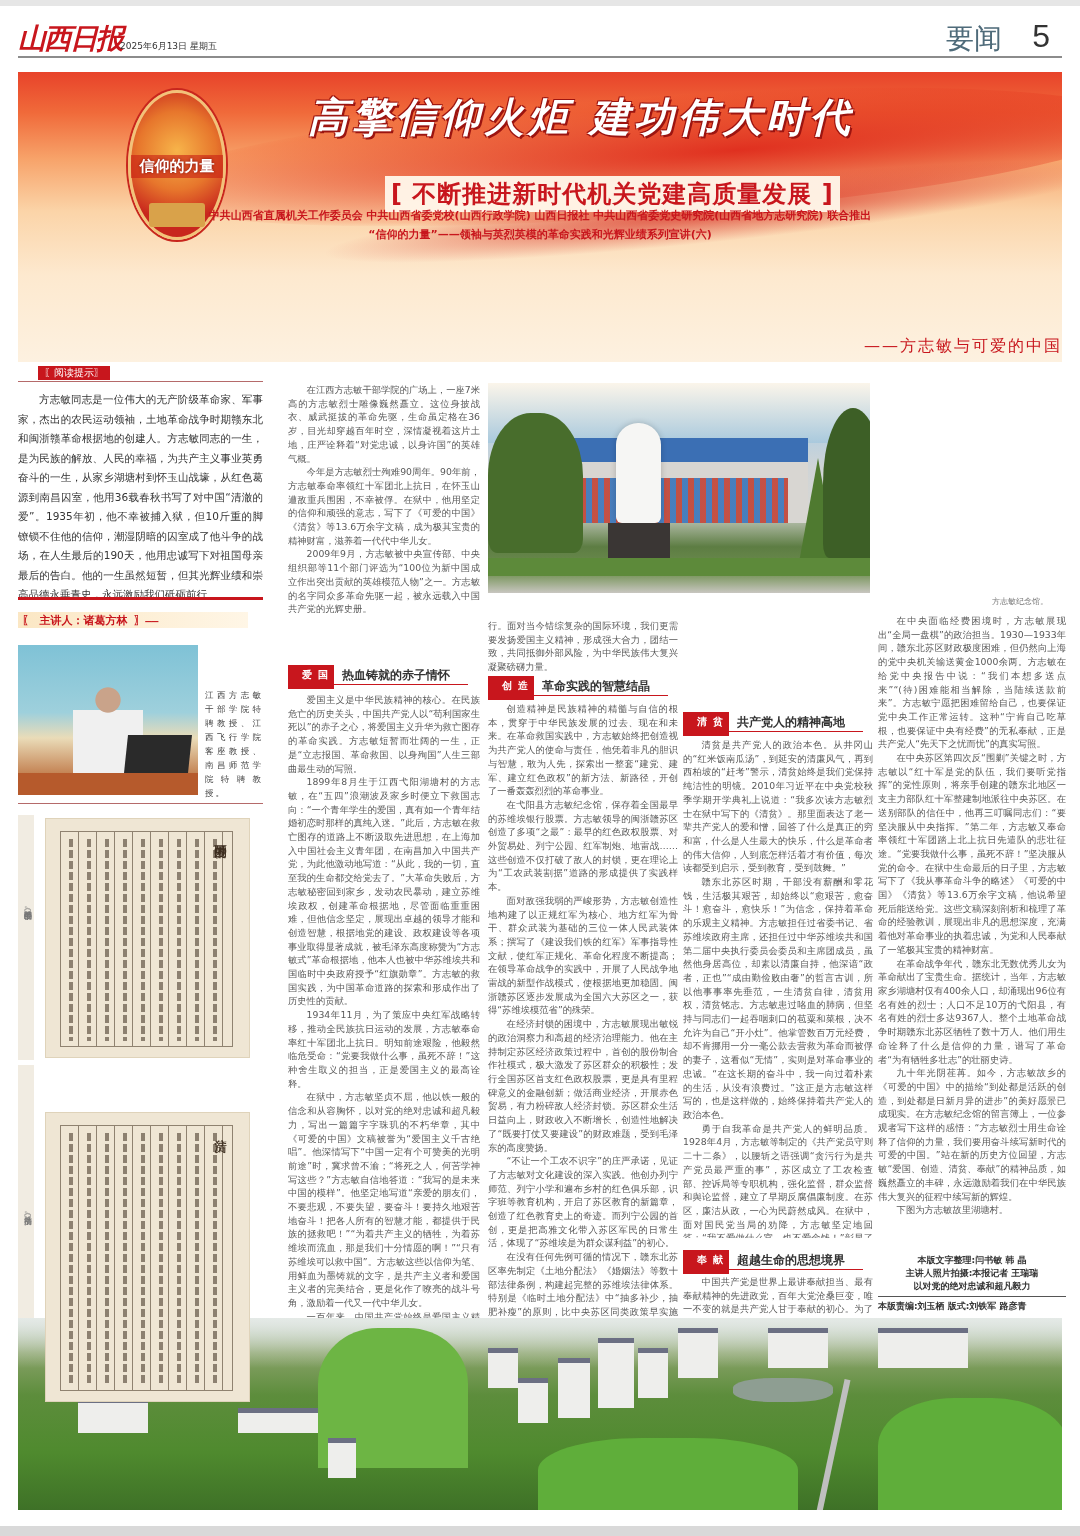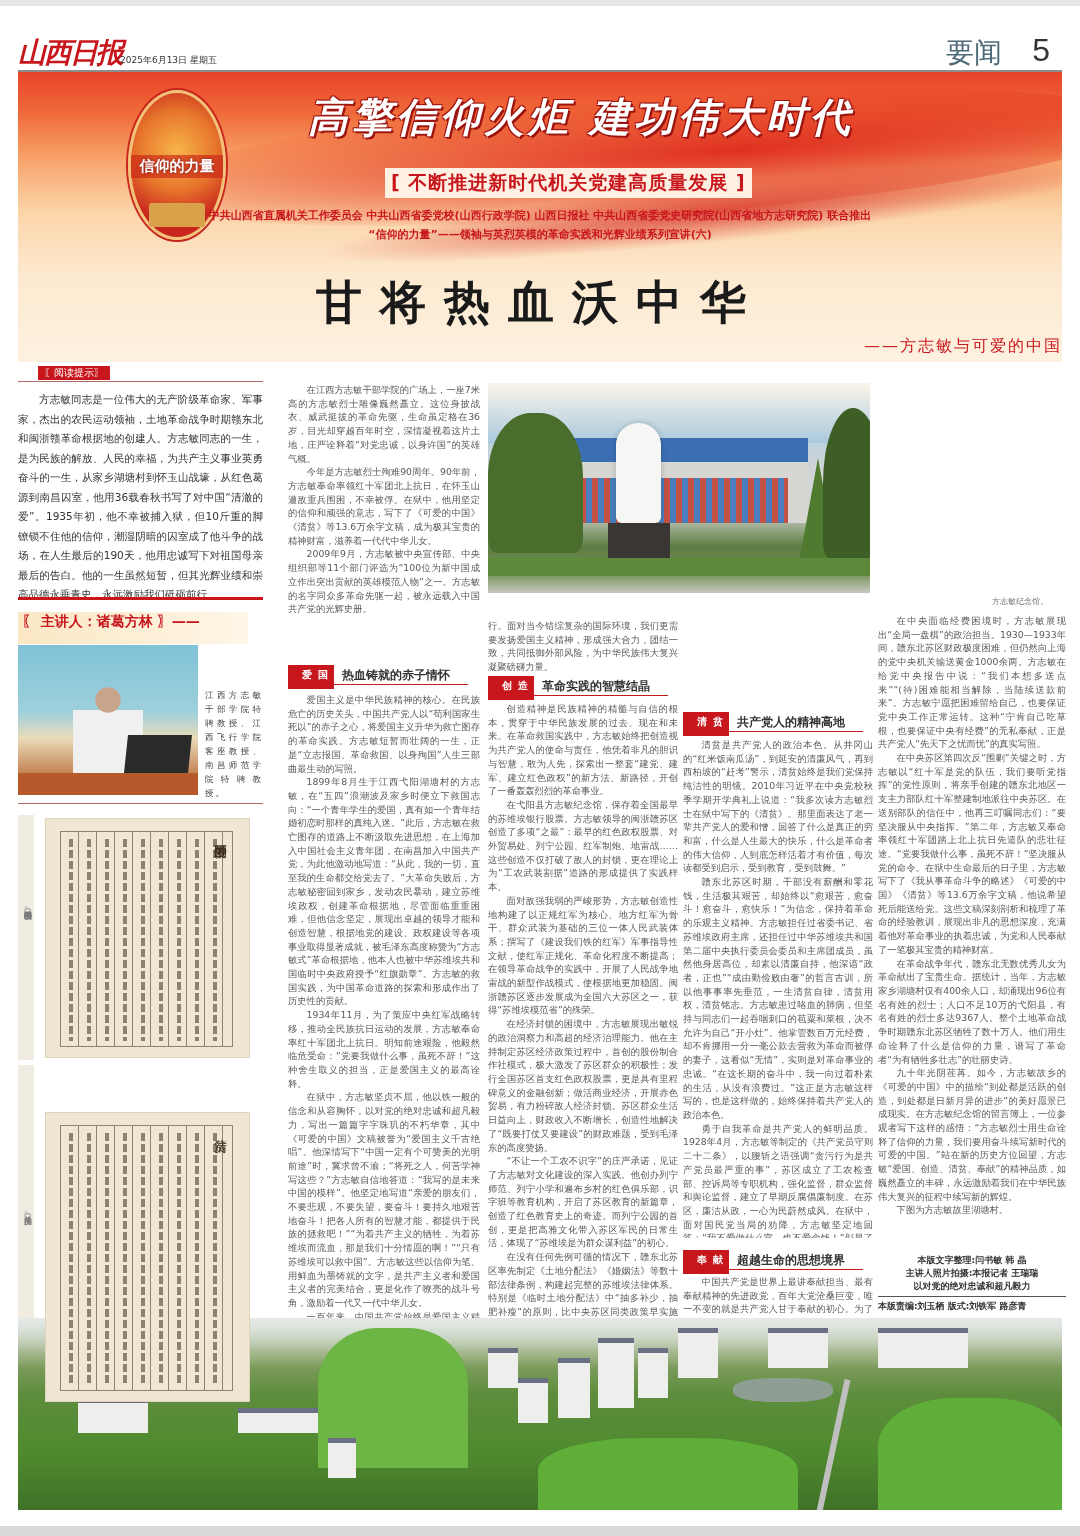--- a/index.html
+++ b/index.html
@@ -3,53 +3,53 @@
 <meta charset="utf-8">
 <style>
   * { box-sizing: border-box; margin: 0; padding: 0; }
   html, body { width: 1080px; height: 1536px; background: #ffffff; overflow: hidden; }
   body { font-family: "DejaVu Sans", "Liberation Sans", sans-serif; color: #3a3a3a; position: relative; }
 
   .top-gray { position: absolute; left: 0; top: 0; width: 1080px; height: 6px; background: #e6e6e6; }
   .bottom-gray { position: absolute; left: 0; top: 1526px; width: 1080px; height: 10px; background: #d9d9d9; }
 
   
-  .masthead { position: absolute; left: 18px; top: 32px; width: 1044px; height: 40px; border-bottom: 2px solid #8c8c8c; }
+  .masthead { position: absolute; left: 18px; top: 18px; width: 1044px; height: 40px; border-bottom: 2px solid #8c8c8c; }
   .logo { position: absolute; left: 0; top: 2px; font-family: "DejaVu Serif", serif; font-weight: bold; font-style: italic; font-size: 28px; color: #c8161d; letter-spacing: -2px; }
   .date { position: absolute; left: 102px; top: 22px; font-size: 9px; color: #333; }
   .section { position: absolute; right: 60px; top: 2px; font-family: "DejaVu Serif", serif; font-size: 28px; color: #4f6b7a; }
   .pagenum { position: absolute; right: 12px; top: 0; font-family: "Liberation Sans", sans-serif; font-size: 32px; color: #333; }
 
   
   .banner { position: absolute; left: 18px; top: 72px; width: 1044px; height: 290px;
     background: linear-gradient(180deg, #e8432a 0%, #f06a3a 14%, #f7a36a 30%, #fbd4a8 48%, #fde9cf 70%, #fdf1e0 100%); overflow: hidden; }
   .banner .swoosh1 { position: absolute; left: 120px; top: 25px; width: 1000px; height: 120px; border-radius: 50%;
     background: radial-gradient(ellipse at 60% 50%, rgba(220,30,20,0.85), rgba(240,90,50,0.2) 70%, transparent 75%); transform: rotate(-4deg); }
   .banner .swoosh2 { position: absolute; left: 300px; top: 110px; width: 800px; height: 60px; border-radius: 50%;
     background: radial-gradient(ellipse, rgba(210,25,20,0.7), transparent 70%); transform: rotate(-6deg); }
   .emblem { position: absolute; left: 110px; top: 18px; width: 98px; height: 150px; border-radius: 50%;
     background: radial-gradient(circle at 50% 40%, #f7b44a 0%, #e7762c 40%, #c8261d 72%);
     border: 3px solid #f2c27a; box-shadow: 0 0 0 2px #c8261d; }
   .emblem-text { position: absolute; left: 0; top: 62px; width: 100%; text-align: center; font-size: 15px; font-weight: bold; color: #fff;
     text-shadow: 0 0 3px #7a0d0d; background: rgba(200,30,20,0.6); padding: 2px 0; }
   .emblem-bottom { position: absolute; left: 18px; top: 110px; width: 56px; height: 24px; background: #d9a24a; border-radius: 3px; }
   .slogan { position: absolute; left: 290px; top: 18px; font-family: "DejaVu Serif", serif; font-style: italic; font-weight: bold; font-size: 40px; color: #ffffff;
     letter-spacing: 4px; text-shadow: 2px 2px 0 #9c1410, -1px -1px 0 #9c1410, 1px -1px 0 #9c1410, -1px 1px 0 #9c1410; }
-  .subtitle-box { position: absolute; left: 367px; top: 96px; padding: 2px 6px; background: rgba(255,248,235,0.95); font-size: 19px; font-weight: bold; color: #c8161d; letter-spacing: 1px; }
+  .subtitle-box { position: absolute; left: 367px; top: 104px; padding: 2px 6px; background: rgba(255,248,235,0.95); font-size: 24px; font-weight: bold; color: #c8161d; letter-spacing: 1px; }
   .orgs { position: absolute; left: 0; top: 136px; width: 1044px; text-align: center; font-size: 11px; font-weight: bold; color: #c8161d; }
   .series { position: absolute; left: 0; top: 155px; width: 1044px; text-align: center; font-size: 11px; font-weight: bold; color: #c8161d; }
   .main-title { position: absolute; left: 0; top: 200px; width: 1044px; text-align: center; font-family: "DejaVu Sans", sans-serif; font-weight: bold; font-size: 46px; color: #1a1a1a; letter-spacing: 18px; }
   .main-sub { position: absolute; left: 0; top: 264px; width: 1044px; text-align: right; font-family: "DejaVu Serif", serif; font-size: 16px; color: #c8161d; letter-spacing: 2px; }
 
   
   .tip-tab { position: absolute; left: 38px; top: 366px; height: 14px; padding: 0 6px; background: #c8161d; color: #fff; font-size: 10px; line-height: 14px; }
   .tip-rule { position: absolute; left: 18px; top: 381px; width: 245px; height: 1px; background: #b56a6a; }
   .tip-text { position: absolute; left: 18px; top: 390px; width: 245px; font-size: 10.5px; line-height: 19.5px; color: #333; text-align: justify; }
   .tip-bottom-rule { position: absolute; left: 18px; top: 597px; width: 245px; height: 3px; background: #c8161d; }
-  .speaker-bar { position: absolute; left: 18px; top: 612px; width: 230px; height: 32px; background: linear-gradient(90deg, #fbe7c4, #fff6e6); font-size: 14px; font-weight: bold; color: #c8161d; line-height: 18px; padding-left: 4px; }
+  .speaker-bar { position: absolute; left: 18px; top: 612px; width: 230px; height: 16px; background: linear-gradient(90deg, #fbe7c4, #fff6e6); font-size: 11px; font-weight: bold; color: #c8161d; line-height: 18px; padding-left: 4px; font-family: Liberation Mono, monospace; }
   .speaker-photo { position: absolute; left: 18px; top: 645px; width: 180px; height: 150px;
     background: linear-gradient(180deg, #7fc2d6 0%, #9ed0dc 45%, #eadcb8 62%, #c07a4a 88%, #a8552d 100%); overflow: hidden; }
   .speaker-photo .person { position: absolute; left: 55px; top: 35px; width: 70px; height: 100px; background: radial-gradient(circle at 50% 20%, #c9a38a 14%, transparent 15%), linear-gradient(180deg, transparent 30%, #f0f0f0 30%); border-radius: 30px 30px 0 0; }
   .speaker-photo .laptop { position: absolute; left: 108px; top: 90px; width: 64px; height: 38px; background: #2a2a2a; transform: skewX(-6deg); }
   .speaker-photo .desk { position: absolute; left: 0; top: 128px; width: 180px; height: 22px; background: #b65a2c; }
   .speaker-bio { position: absolute; left: 205px; top: 688px; width: 58px; font-size: 8.5px; line-height: 14px; color: #444; letter-spacing: 2px; text-align: justify; }
   .left-rule2 { position: absolute; left: 18px; top: 803px; width: 245px; height: 1px; background: #b56a6a; }
 
   .vcap { position: absolute; left: 20px; width: 12px; font-size: 8px; line-height: 10px; color: #777; writing-mode: vertical-rl; }
   .vstrip { position: absolute; left: 18px; width: 16px; background: #f1ece2; }
@@ -120,21 +120,20 @@
   <div class="swoosh1"></div>
   <div class="swoosh2"></div>
   <div class="emblem">
     <div class="emblem-text">信仰的力量</div>
     <div class="emblem-bottom"></div>
   </div>
   <div class="slogan">高擎信仰火炬  建功伟大时代</div>
   <div class="subtitle-box">[ 不断推进新时代机关党建高质量发展 ]</div>
   <div class="orgs">中共山西省直属机关工作委员会    中共山西省委党校(山西行政学院)    山西日报社    中共山西省委党史研究院(山西省地方志研究院)    联合推出</div>
   <div class="series">“信仰的力量”——领袖与英烈英模的革命实践和光辉业绩系列宣讲(六)</div>
-  <h1 class="main-title">甘将热血沃中华</h1>
   <div class="main-sub">——方志敏与可爱的中国</div>
 </section>
 
 <div class="tip-tab">〖阅读提示〗</div>
 <div class="tip-rule"></div>
 <p class="tip-text" style="text-indent:2em;">方志敏同志是一位伟大的无产阶级革命家、军事家，杰出的农民运动领袖，土地革命战争时期赣东北和闽浙赣革命根据地的创建人。方志敏同志的一生，是为民族的解放、人民的幸福，为共产主义事业英勇奋斗的一生，从家乡湖塘村到怀玉山战壕，从红色葛源到南昌囚室，他用36载春秋书写了对中国“清澈的爱”。1935年初，他不幸被捕入狱，但10斤重的脚镣锁不住他的信仰，潮湿阴暗的囚室成了他斗争的战场，在人生最后的190天，他用忠诚写下对祖国母亲最后的告白。他的一生虽然短暂，但其光辉业绩和崇高品德永垂青史，永远激励我们砥砺前行。</p>
 <div class="tip-bottom-rule"></div>
 
 <div class="speaker-bar">〖 主讲人：诸葛方林 〗——</div>
 <div class="speaker-photo">

